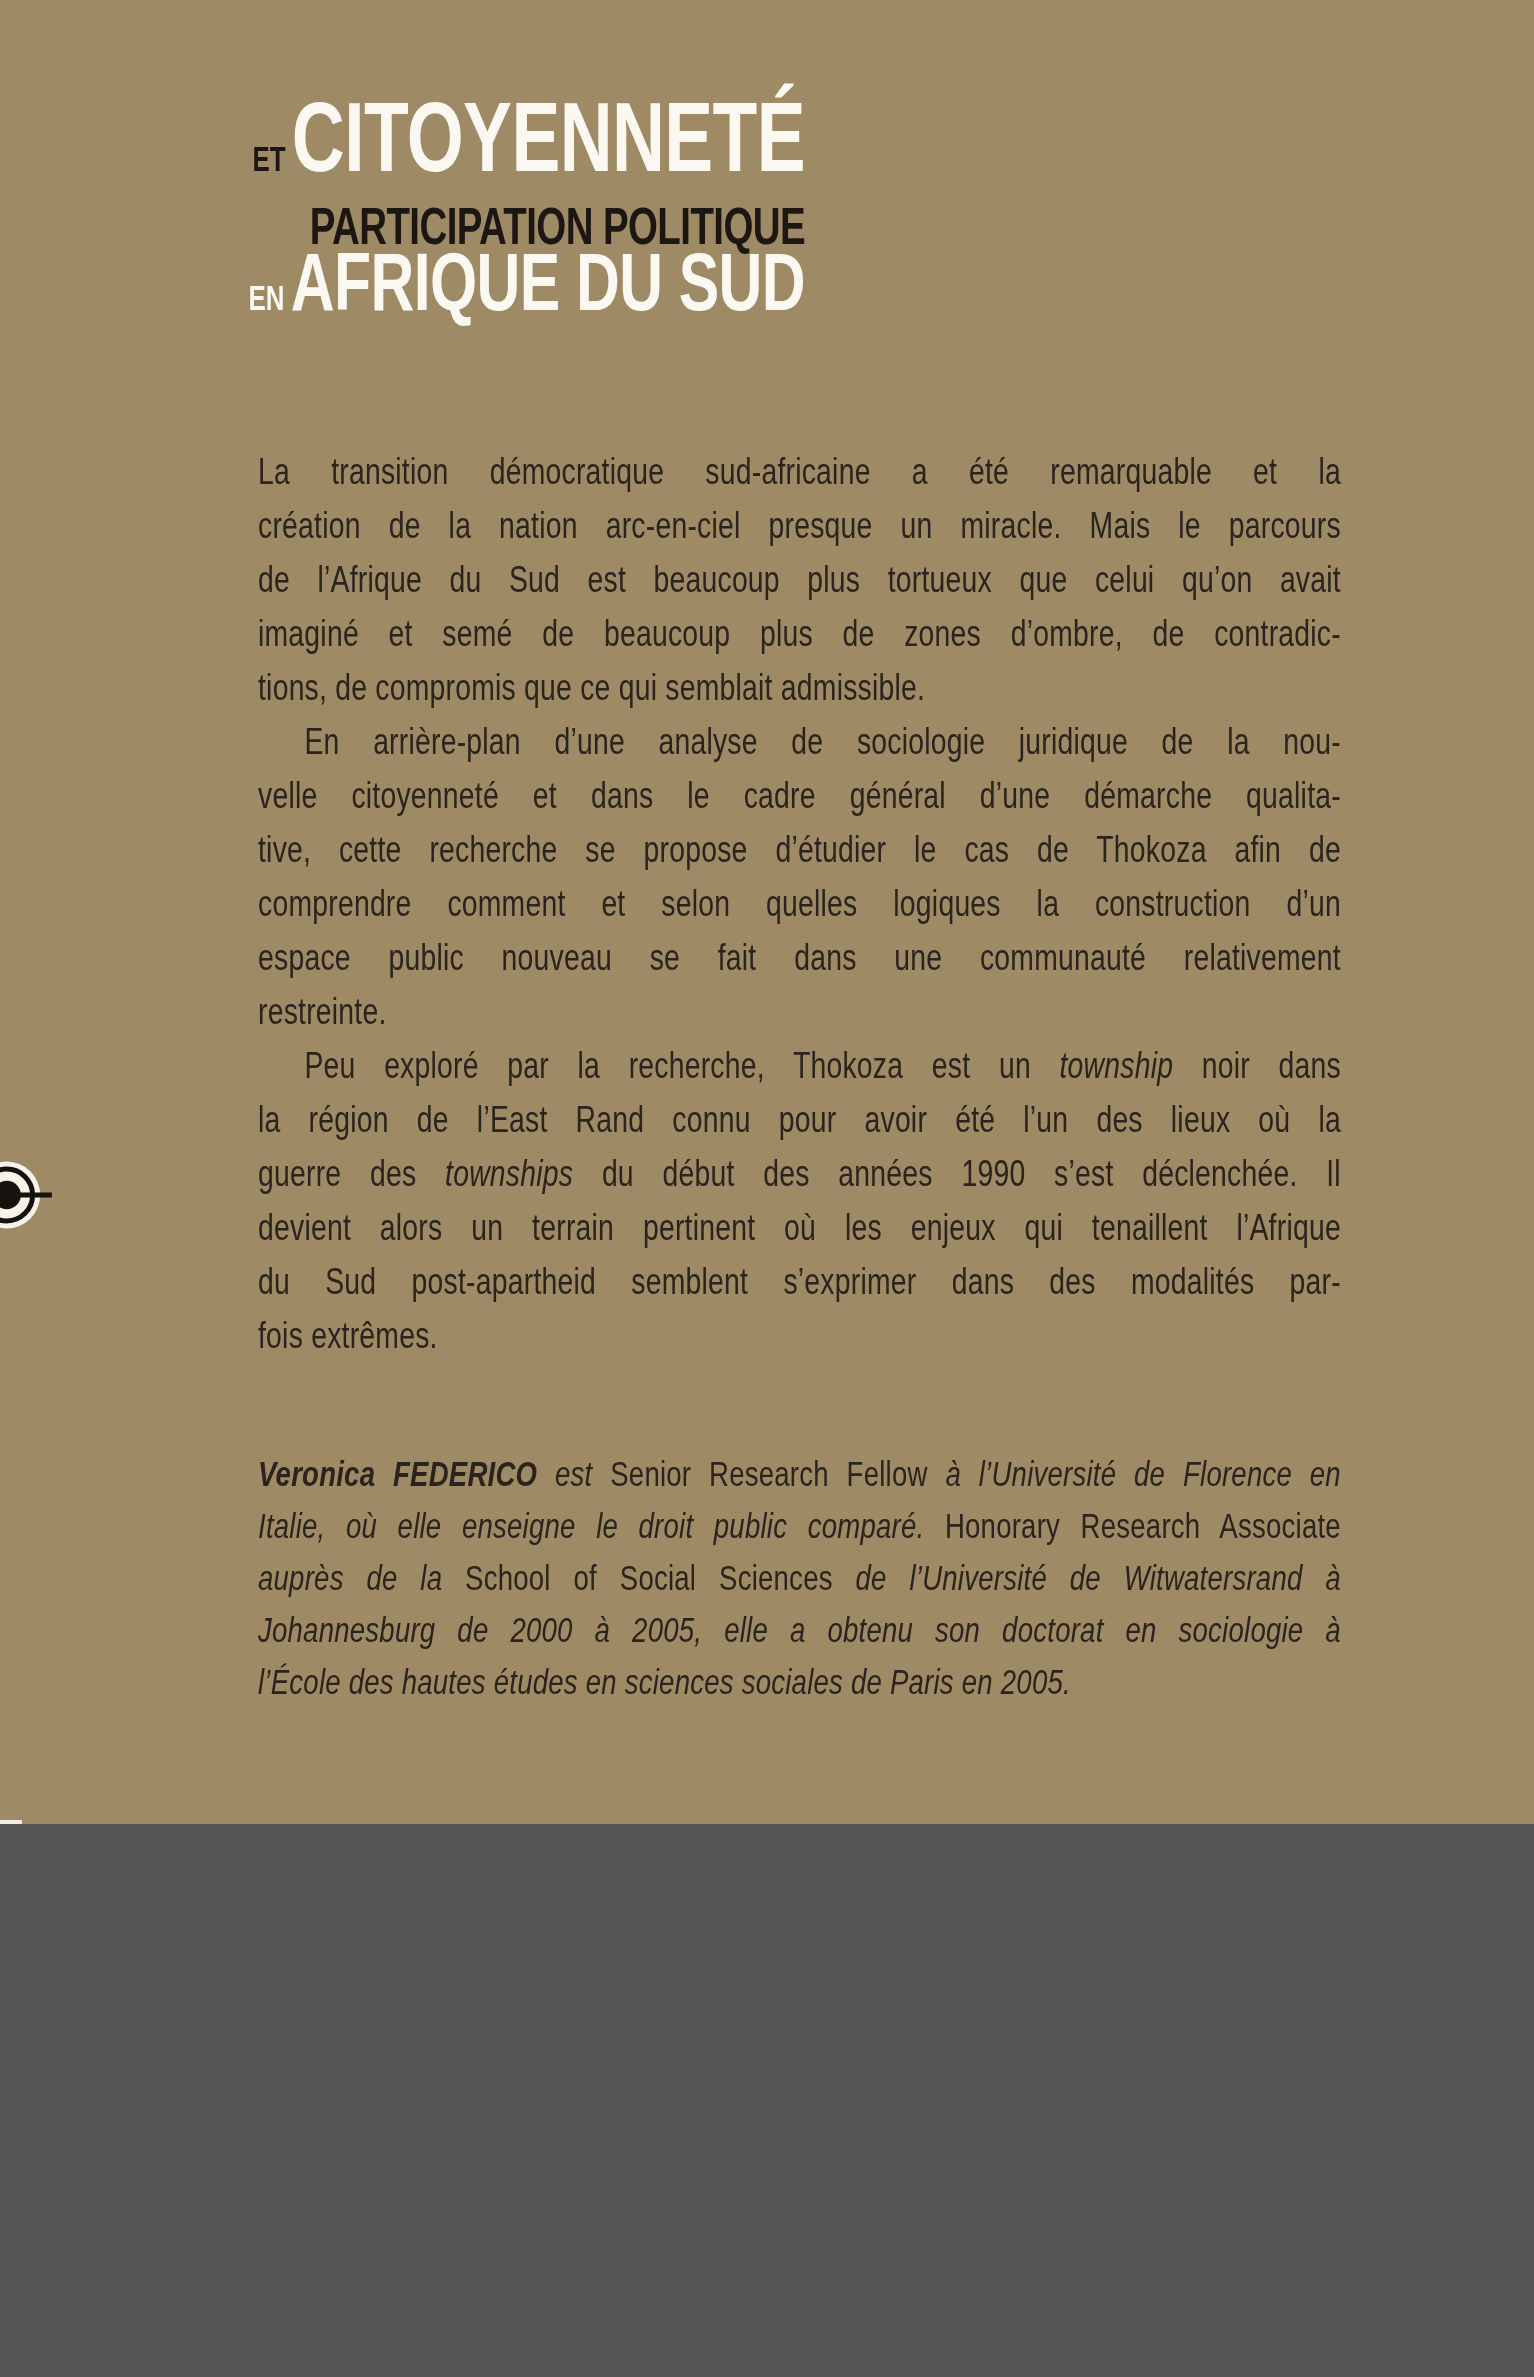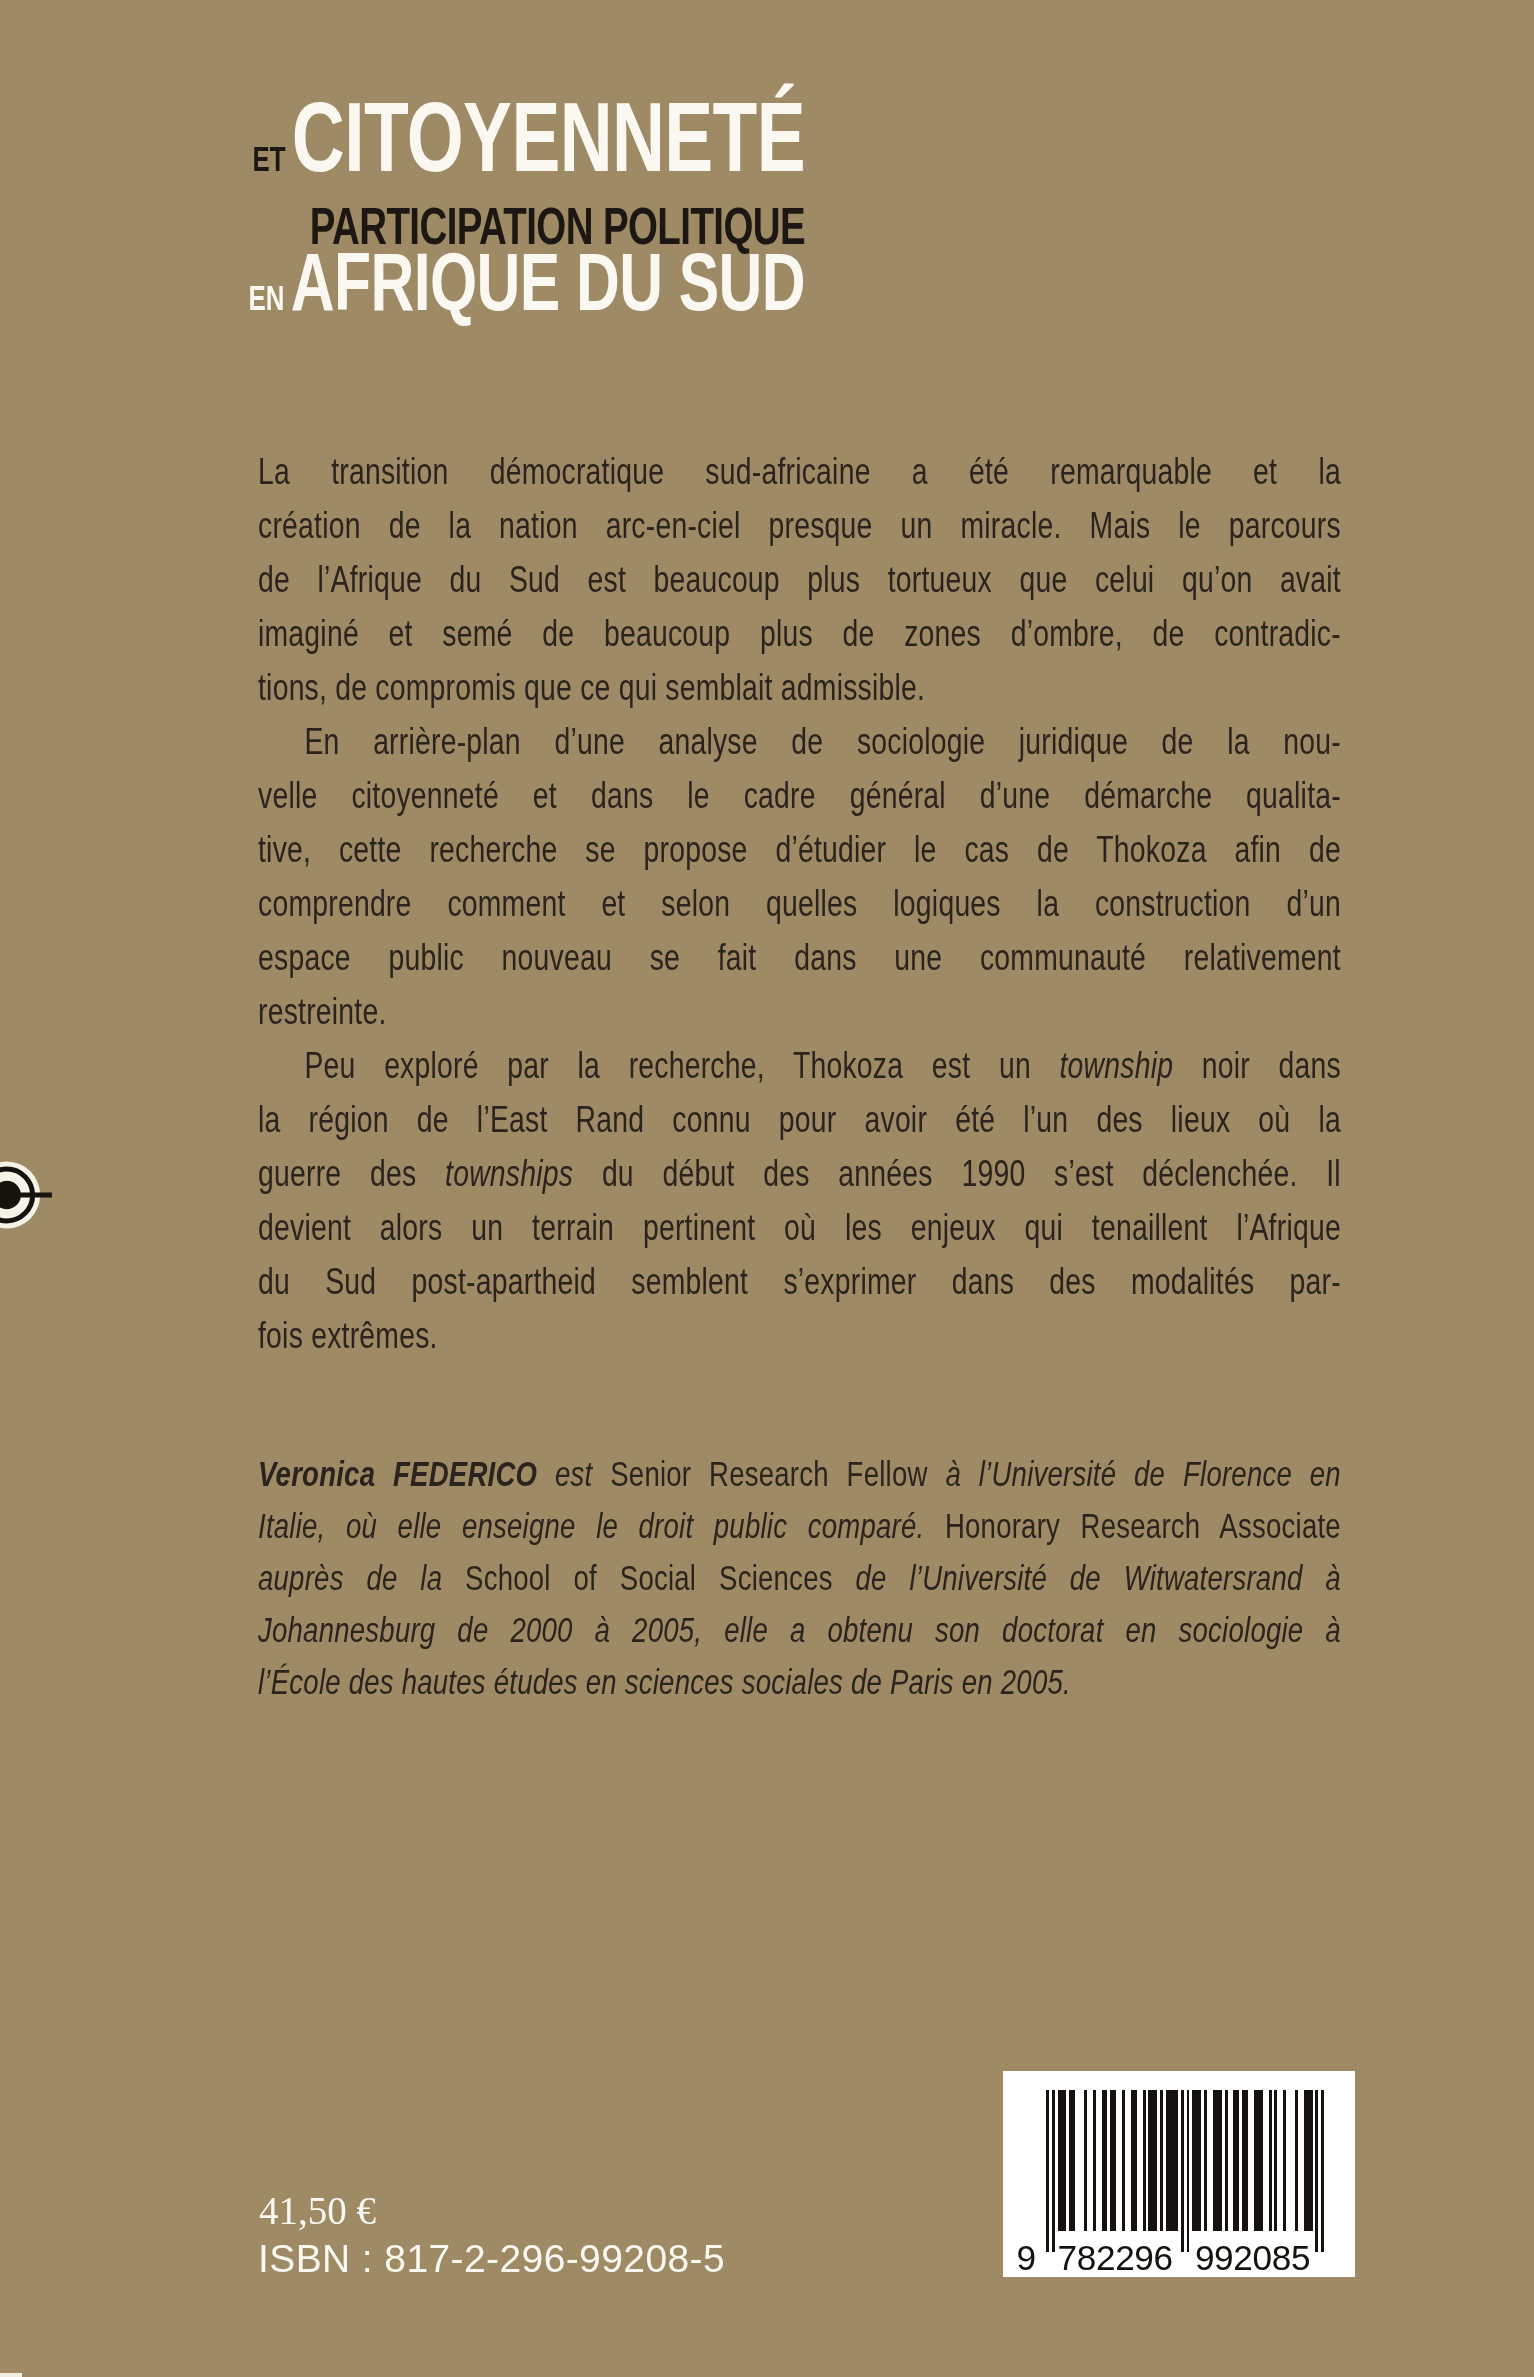--- a/index.html
+++ b/index.html
@@ -1,18 +1,18 @@
 <!DOCTYPE html>
 <html style="--bg: #9e8a64; --ink: #2b231d; --title-ink: #1c1713; --light: #fbf8f1;font-size:13.4px"><head>
 <meta charset="utf-8">
 <style>
   html,body{margin:0;padding:0;background:#555;}
   #page{
     position:relative;
-    width:1534px;height:2377px;
+    width:1534px;height:1824px;
     background:var(--bg,#9e8a64);
     overflow:hidden;
     font-family:"Liberation Sans",sans-serif;
   }
   
   #title{position:absolute;top:81px;left:-34px;width:839px;}
   .title-row{
     text-align:right;white-space:nowrap;font-weight:bold;
     transform:scaleX(0.74);transform-origin:right top;
   }

